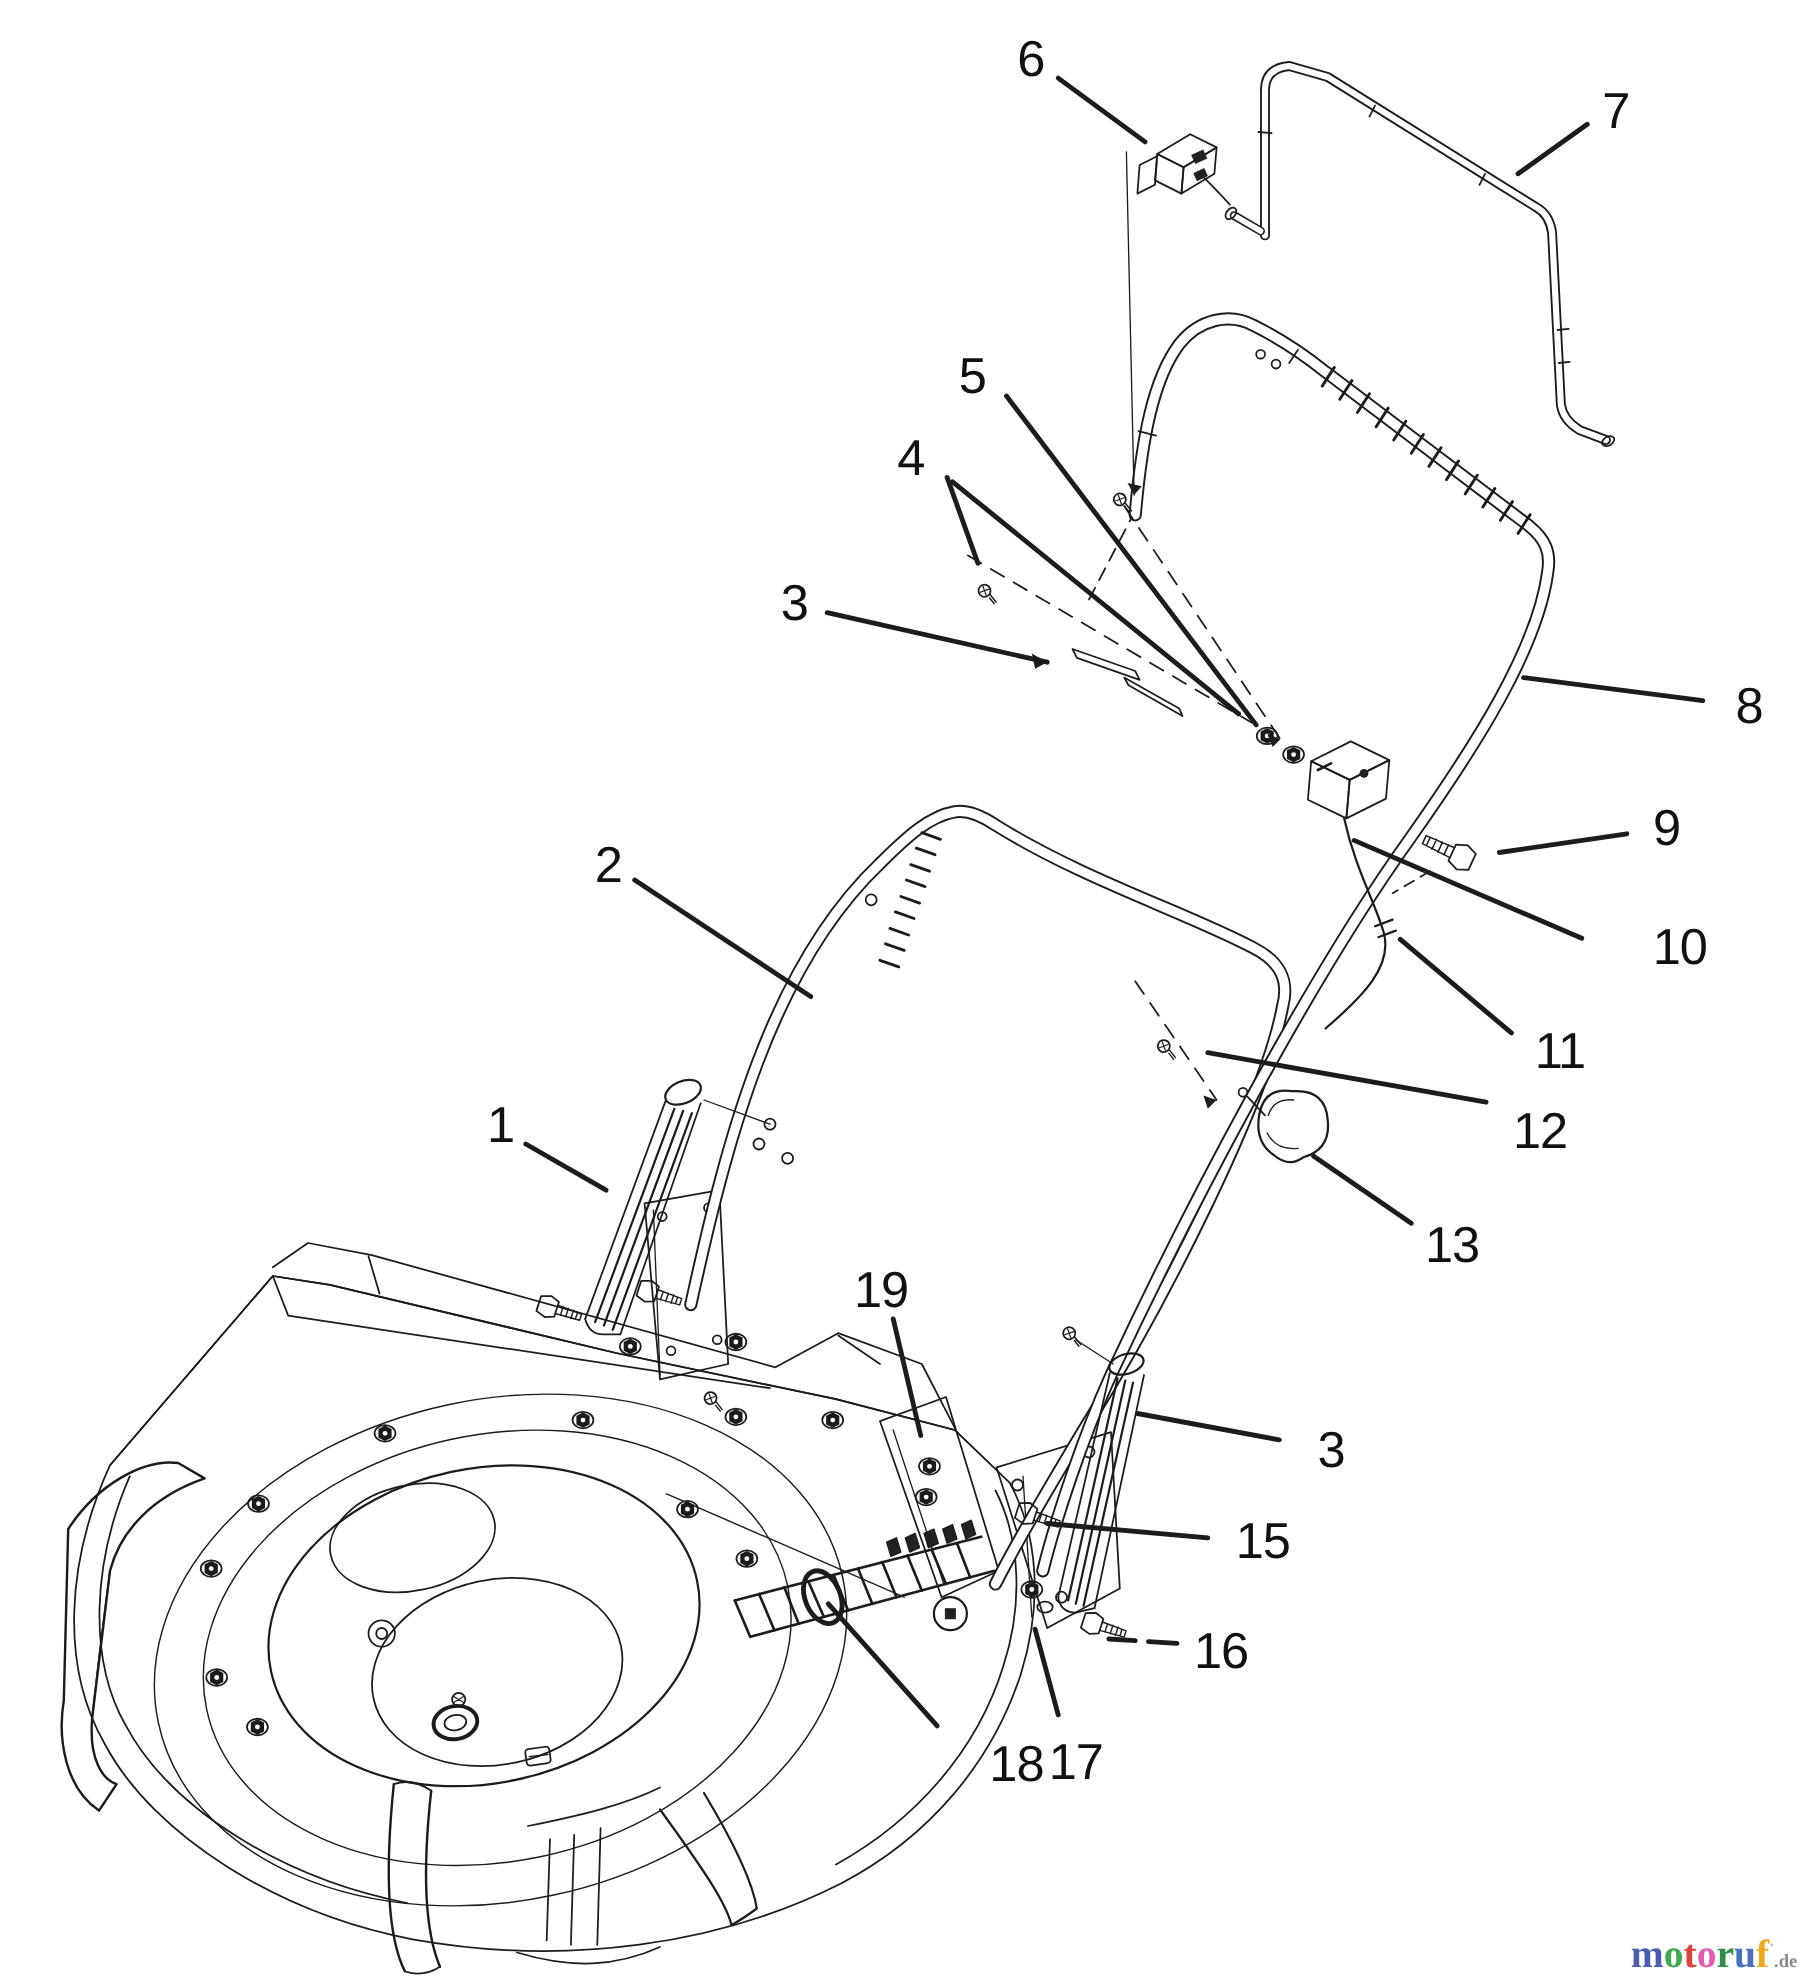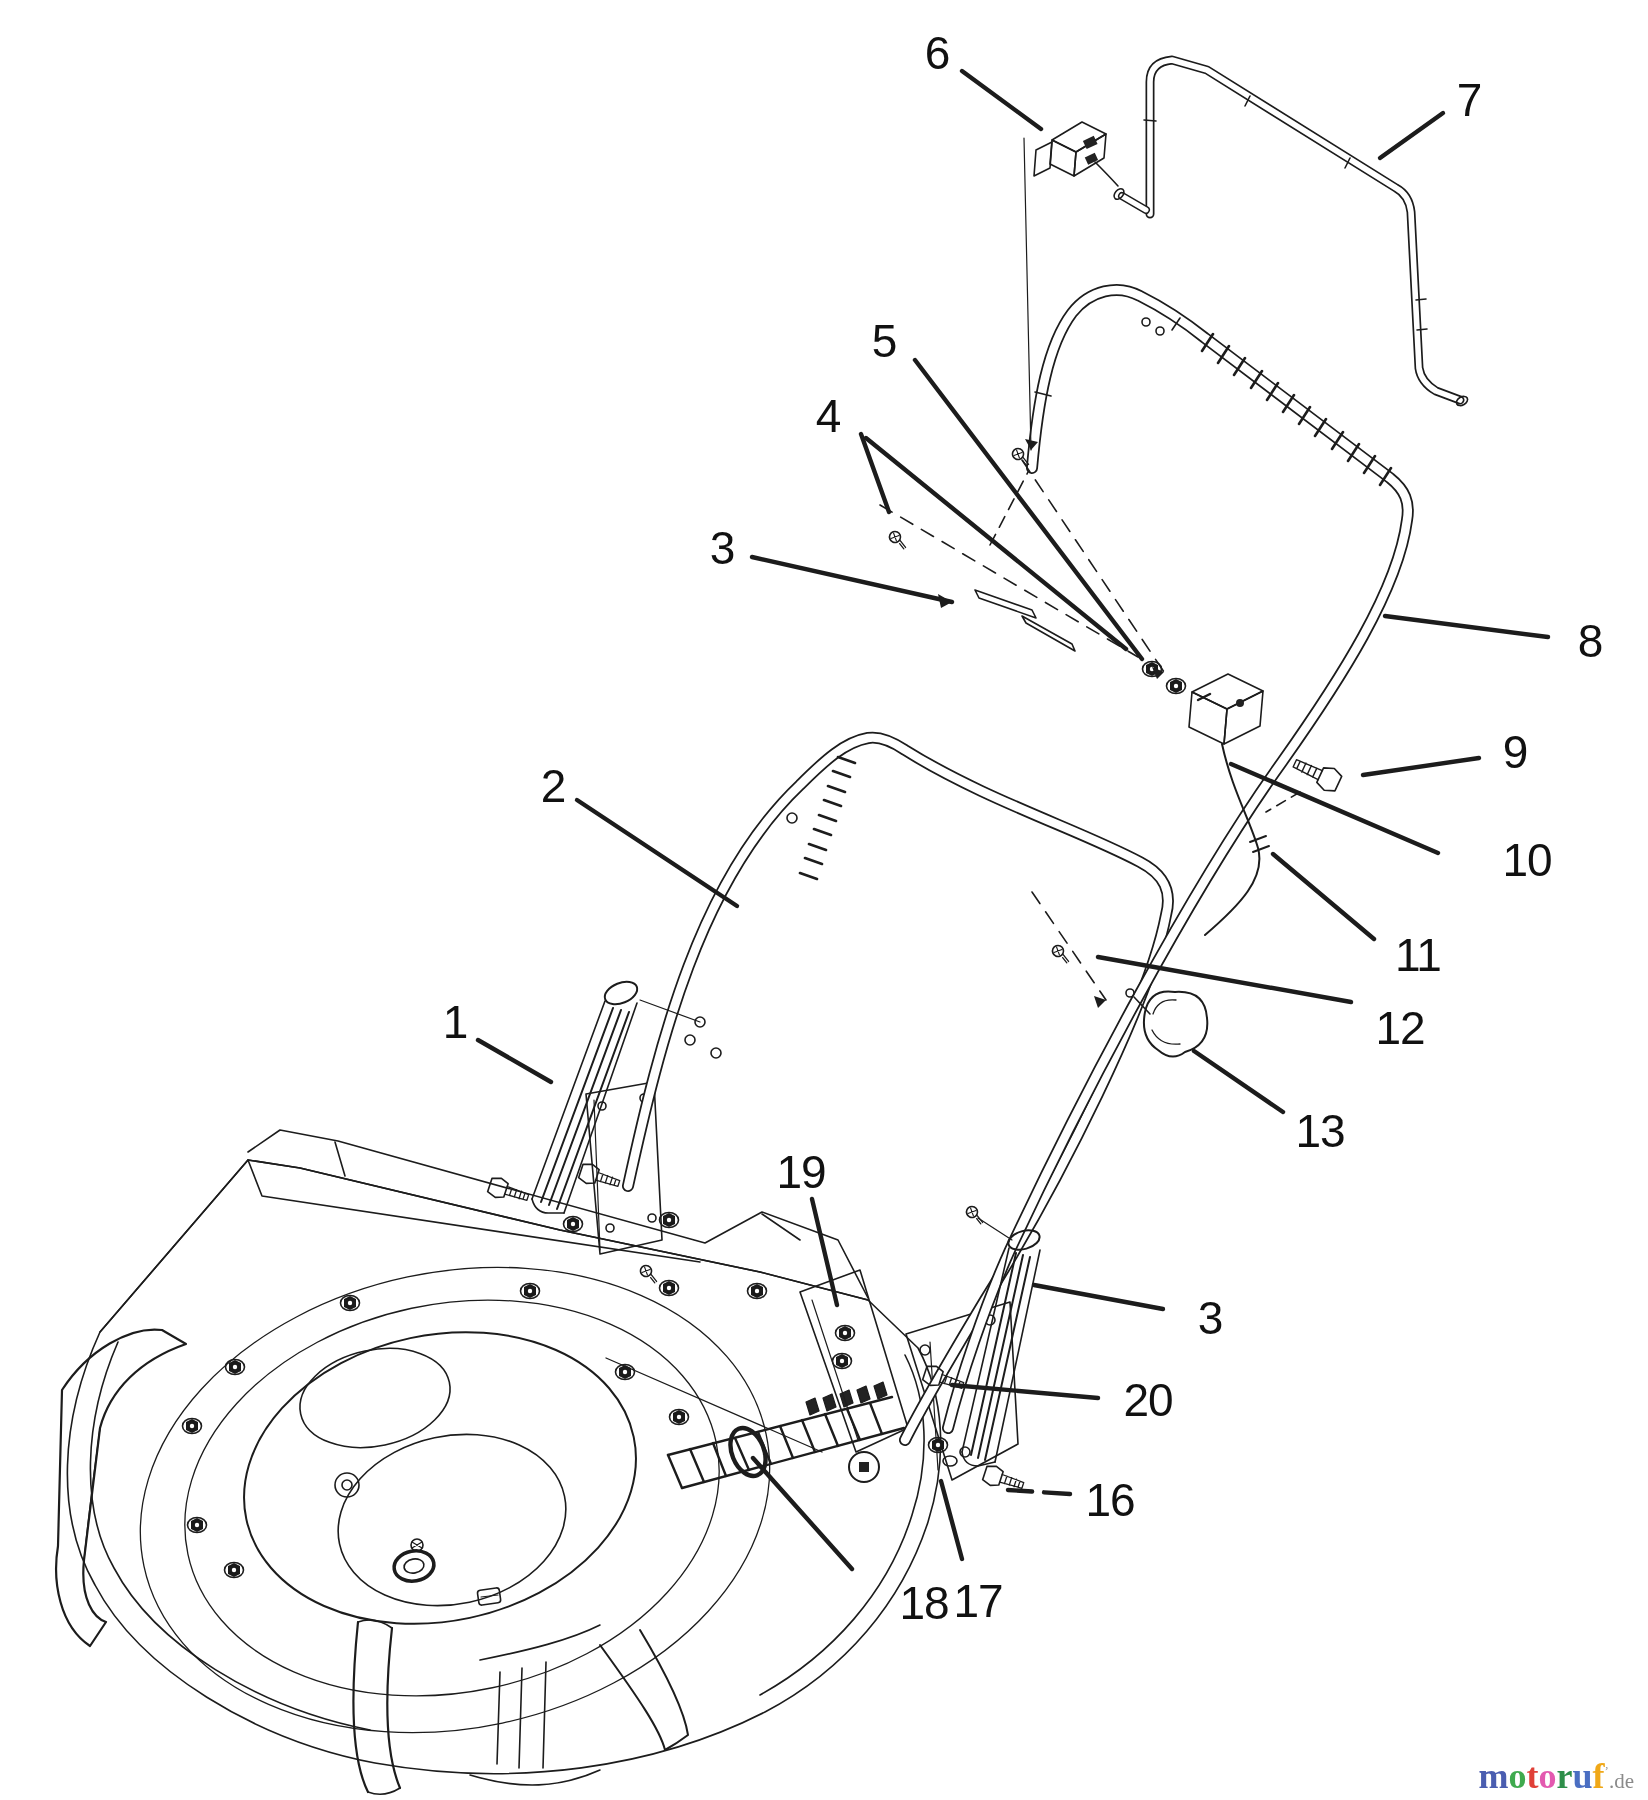--- a/index.html
+++ b/index.html
@@ -14,21 +14,21 @@
     font-size:46px;font-weight:500;color:#111;line-height:1;
     letter-spacing:-1px;user-select:none;white-space:nowrap;
   }
   #brand{
     position:absolute;right:14px;bottom:6px;
     font-family:"Liberation Serif",serif;font-weight:700;font-size:36px;
     line-height:1;white-space:nowrap;
   }
   #brand .ltr{display:inline-block;}
   #brand .mark{font-size:13px;vertical-align:super;color:#9a9a9a;font-weight:400;}
-  #brand .suffix{font-size:21px;font-weight:400;text-align:right;}
+  #brand .suffix{font-size:17px;font-weight:700;text-align:right;}
 </style>
 </head>
 <body>
 
 <div id="stage">
 
 <svg id="artwork" width="1648" height="1800" viewBox="0 0 1648 1800" fill="none" stroke="#1c1c1c" stroke-width="1.6" stroke-linecap="round" stroke-linejoin="round">
 
   <g>
 
@@ -309,21 +309,21 @@
 <div class="callout" style="left:884px;top:341px">5</div>
 <div class="callout" style="left:937px;top:53px">6</div>
 <div class="callout" style="left:1469px;top:100px">7</div>
 <div class="callout" style="left:1590px;top:641px">8</div>
 <div class="callout" style="left:1515px;top:752px">9</div>
 <div class="callout" style="left:1527px;top:860px">10</div>
 <div class="callout" style="left:1418px;top:955px">11</div>
 <div class="callout" style="left:1400px;top:1028px">12</div>
 <div class="callout" style="left:1320px;top:1131px">13</div>
 <div class="callout" style="left:1210px;top:1318px">3</div>
-<div class="callout" style="left:1148px;top:1400px">20</div>
+<div class="callout" style="left:1148px;top:1400px">15</div>
 <div class="callout" style="left:1110px;top:1500px">16</div>
 <div class="callout" style="left:978px;top:1601px">17</div>
 <div class="callout" style="left:924px;top:1603px">18</div>
 <div class="callout" style="left:801px;top:1172px">19</div>
 
 <div id="brand">
   <span class="ltr" style="color: rgb(74, 93, 176);">m</span><span class="ltr" style="color: rgb(63, 170, 78);">o</span><span class="ltr" style="color: rgb(224, 64, 56);">t</span><span class="ltr" style="color: rgb(227, 90, 176);">o</span><span class="ltr" style="color: rgb(46, 143, 74);">r</span><span class="ltr" style="color: rgb(74, 110, 194);">u</span><span class="ltr" style="color: rgb(240, 168, 24);">f</span><span class="mark">’</span><span class="suffix" style="color: rgb(138, 138, 138);">.de</span>
 </div>
 
 </div>

